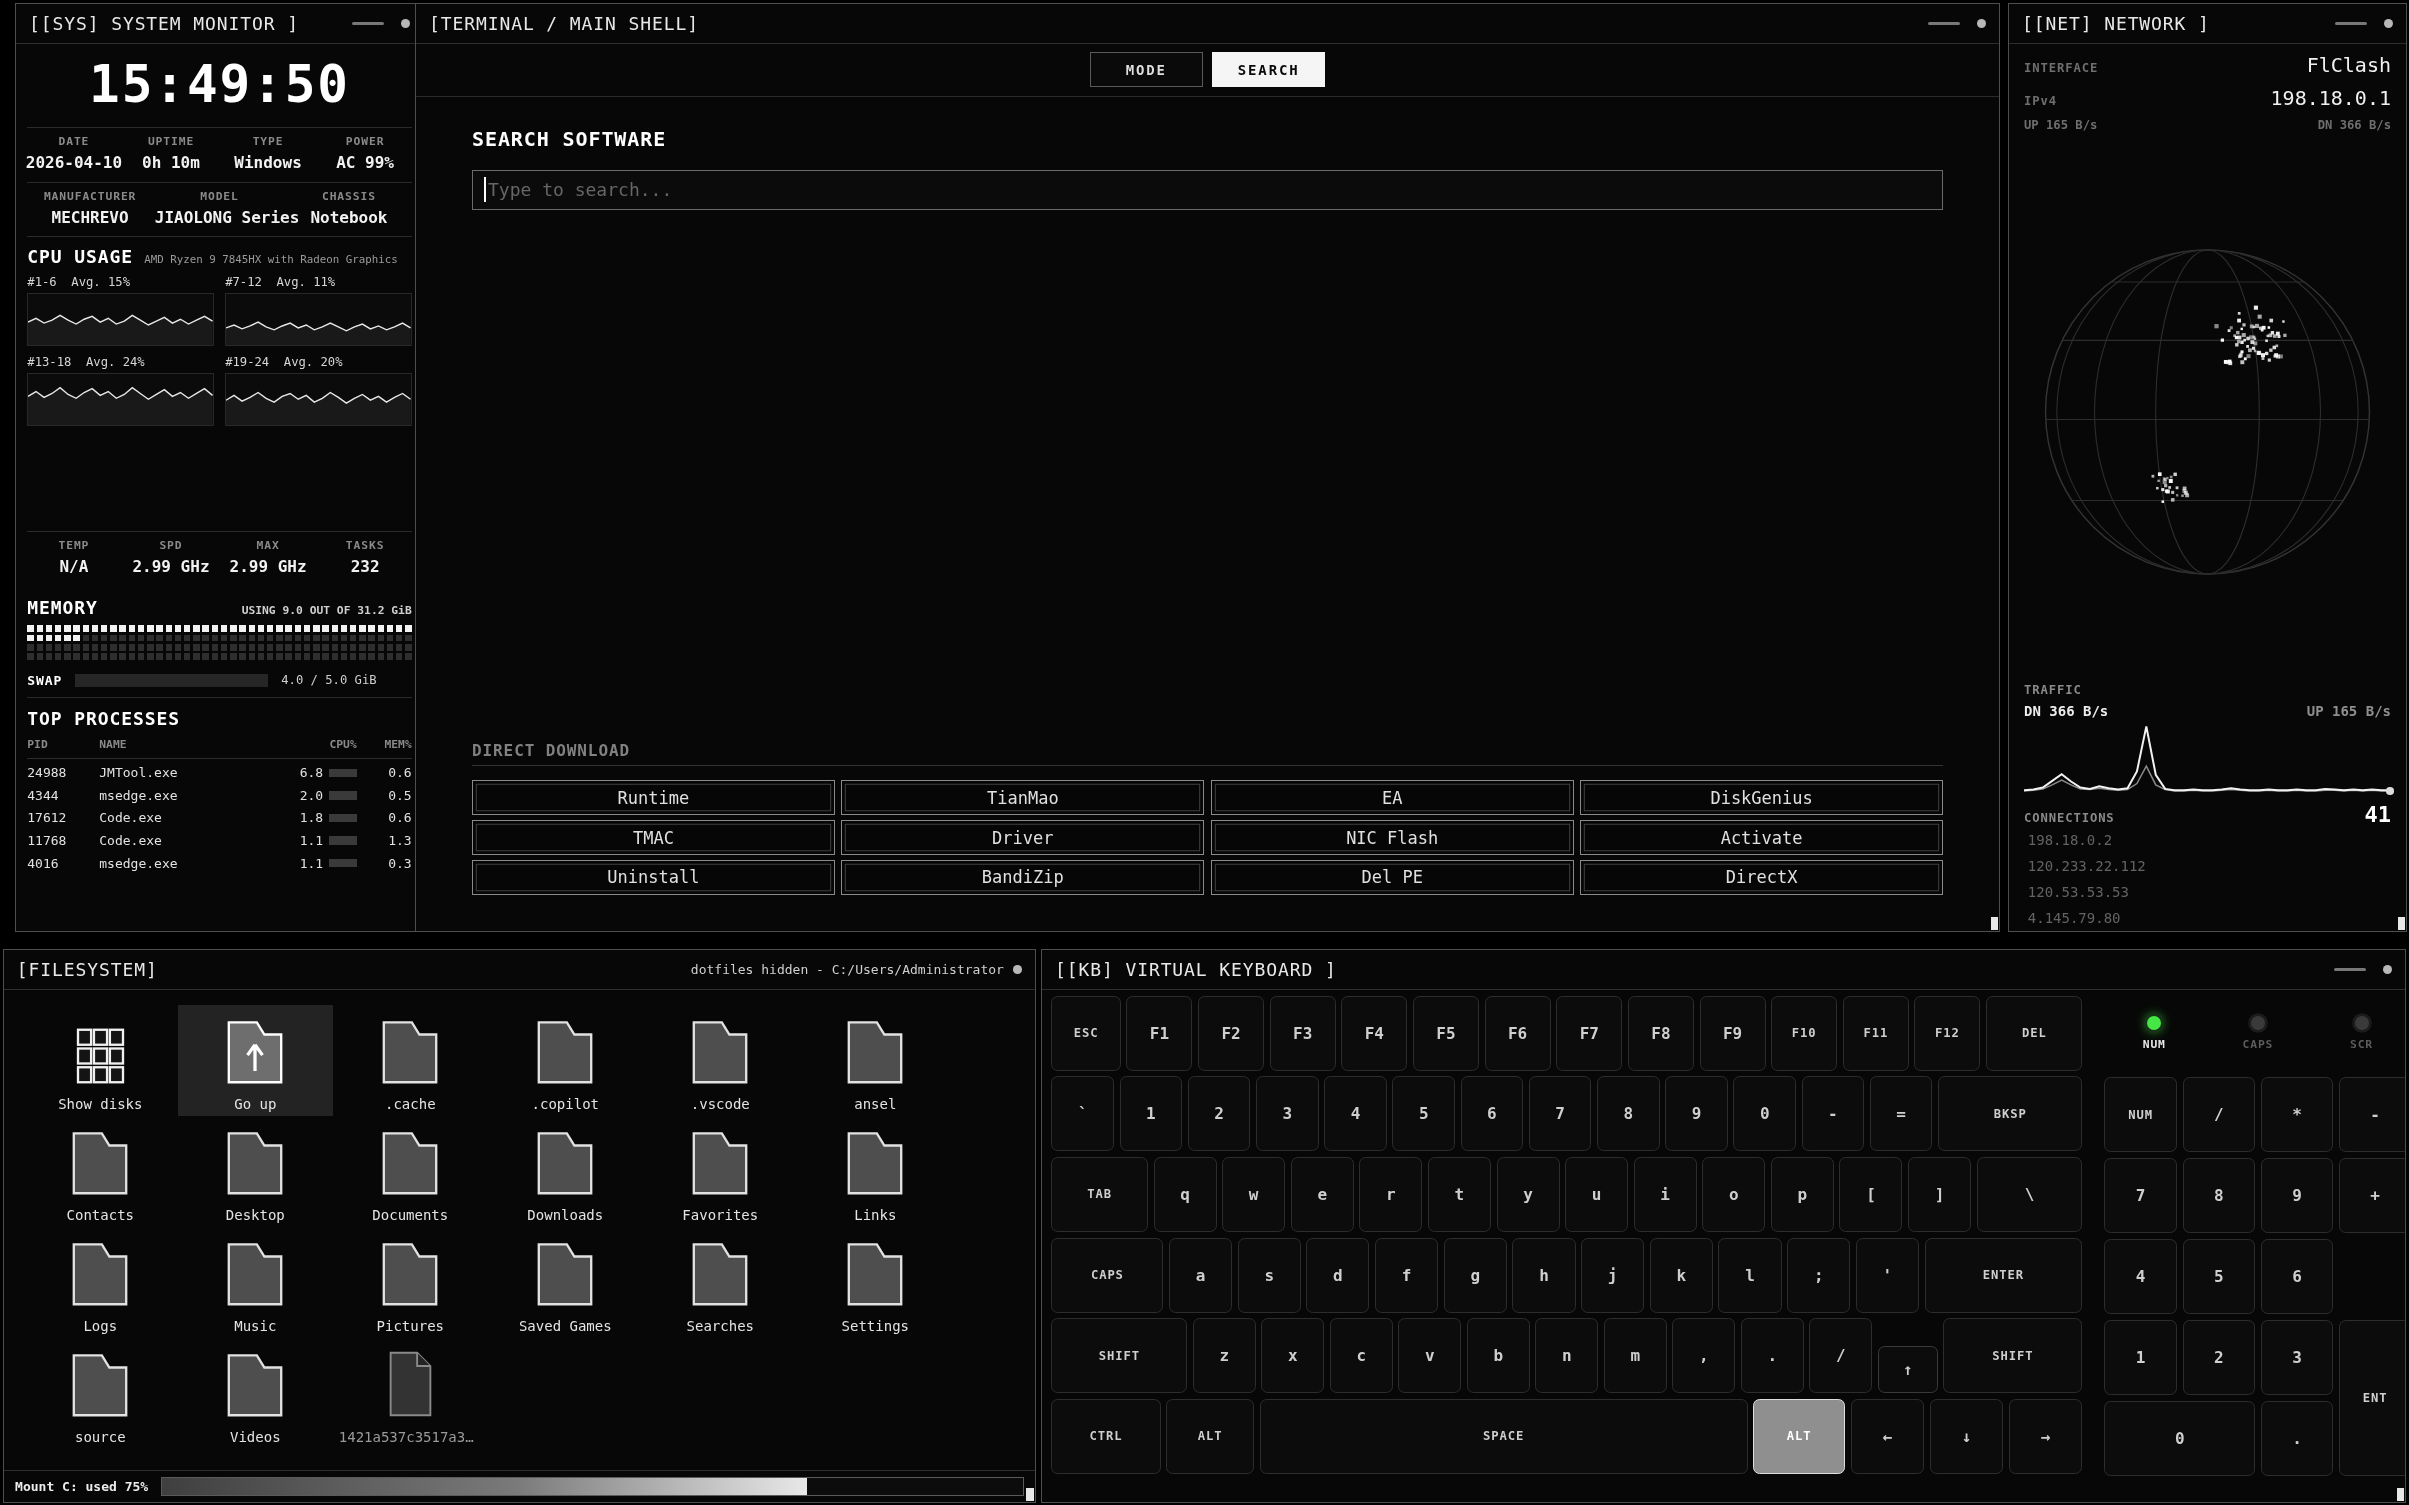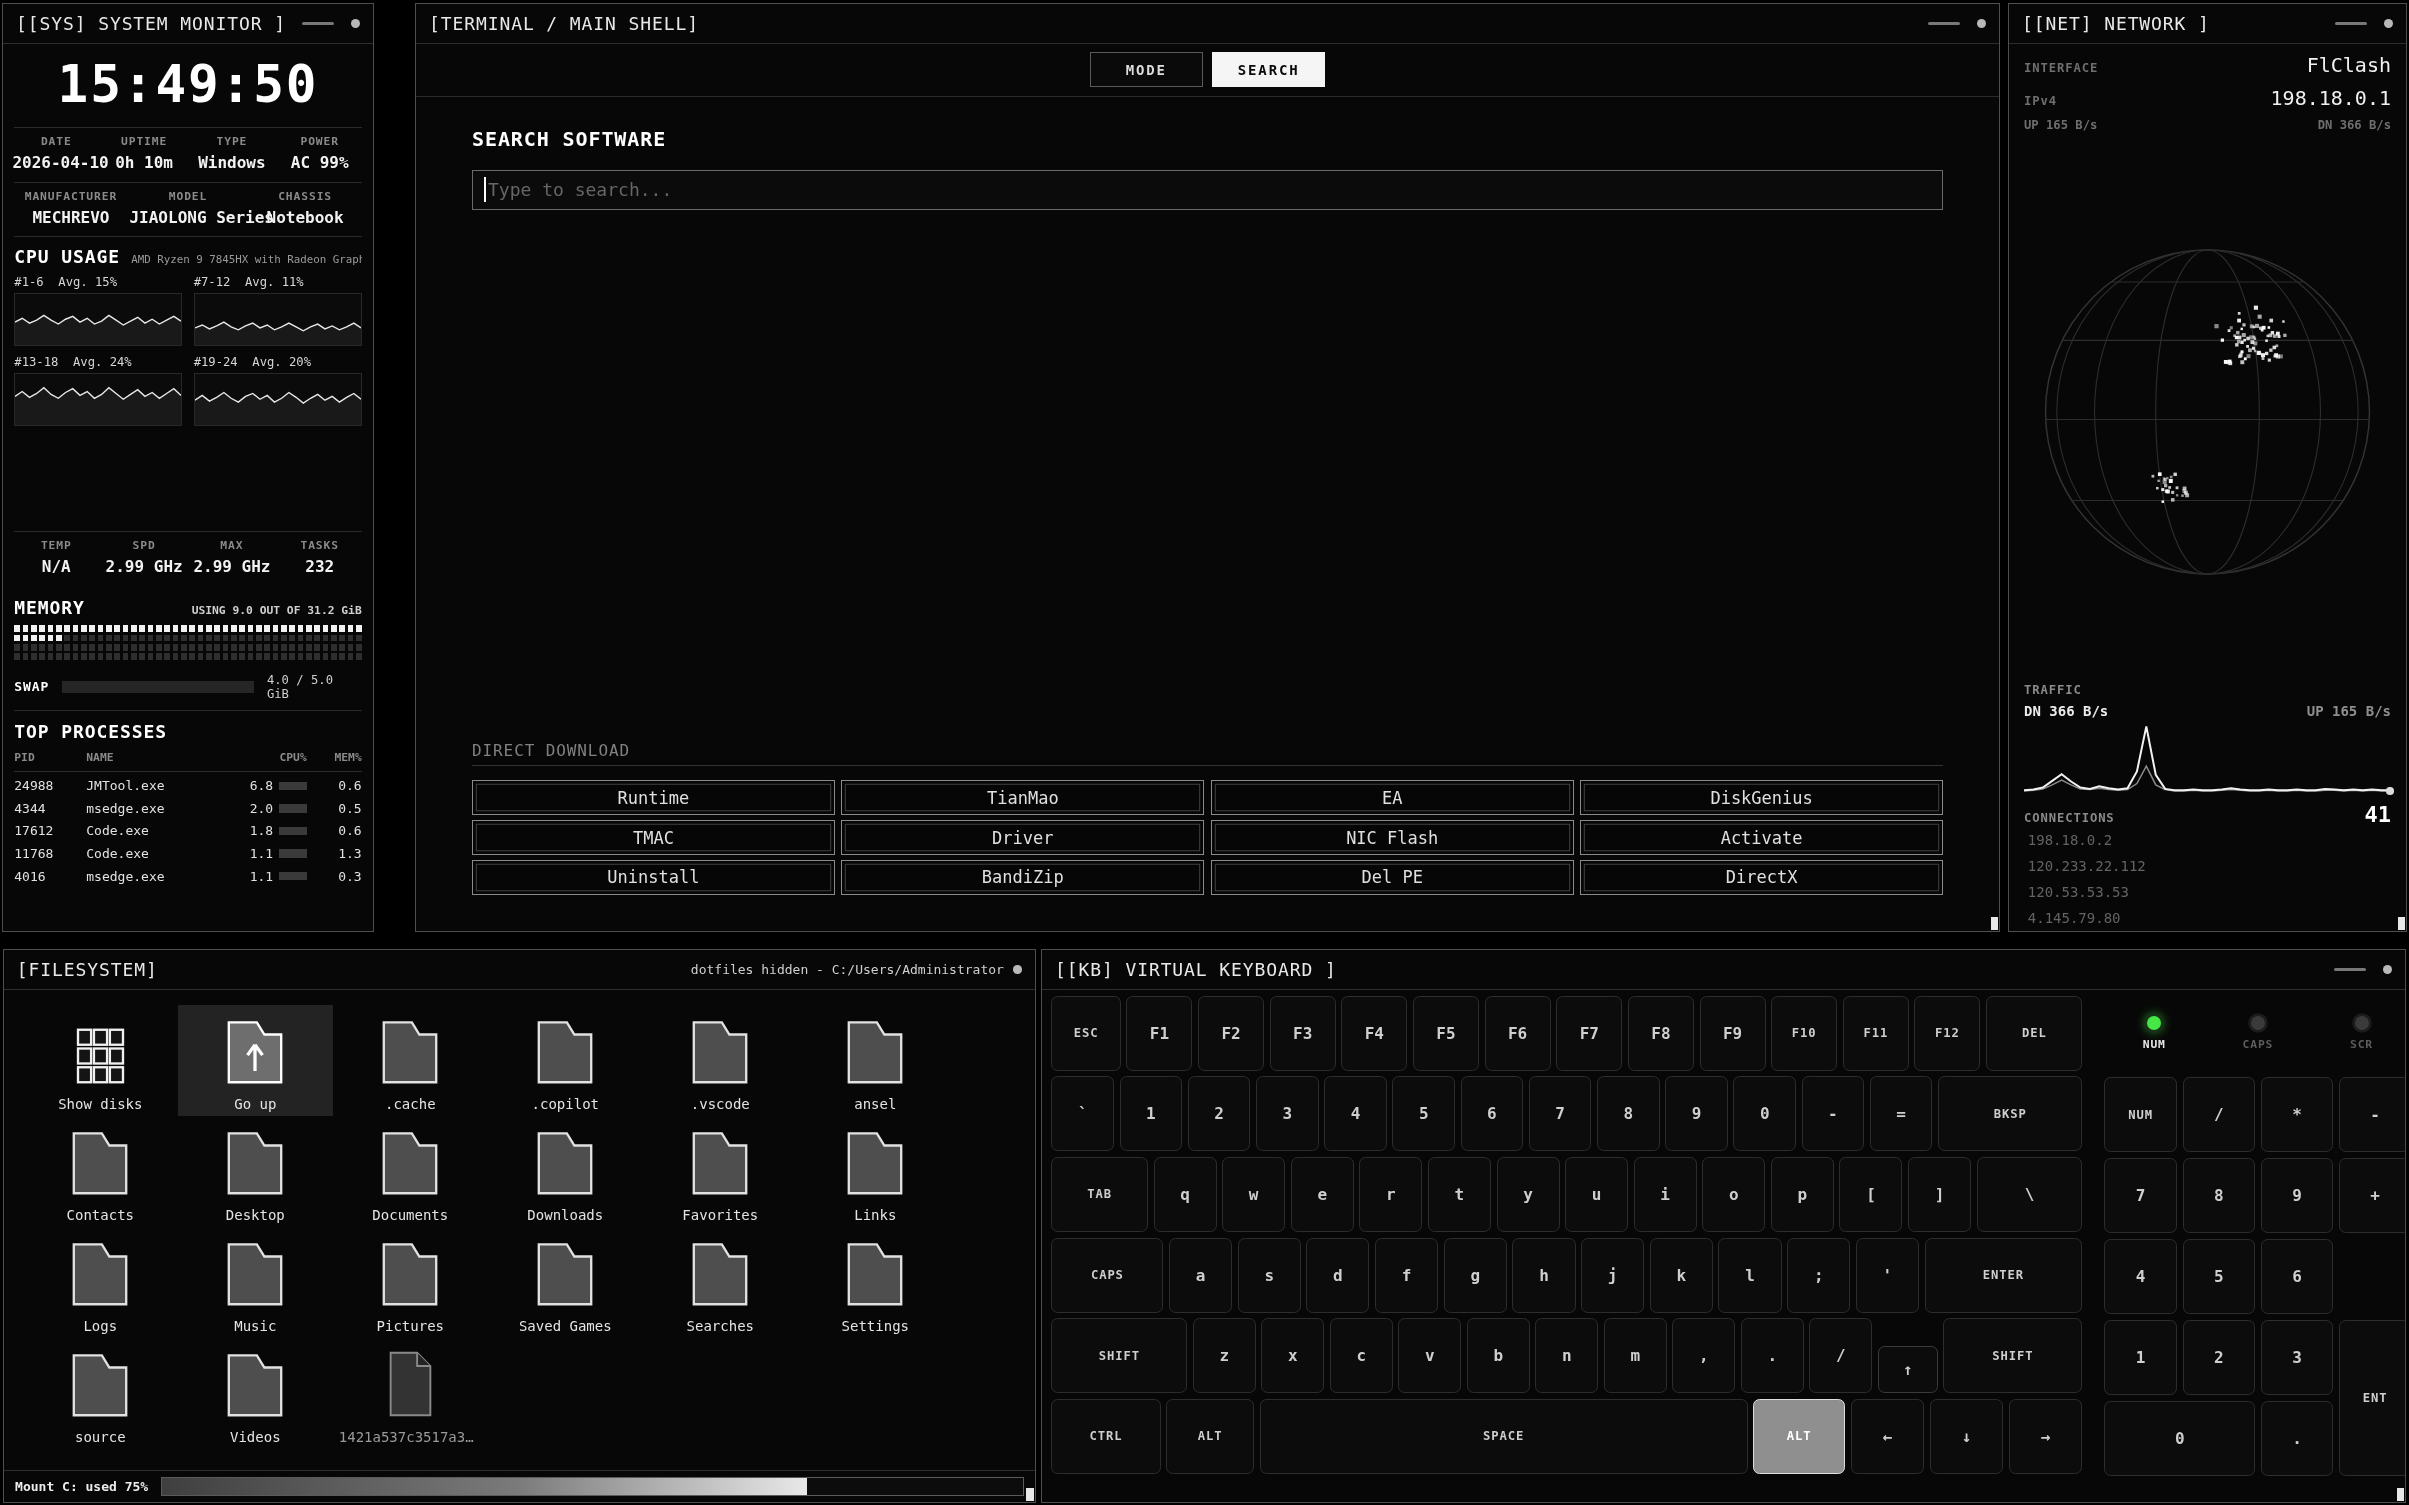--- a/index.html
+++ b/index.html
@@ -9,21 +9,21 @@
   .panel{position:absolute;background:#070707;border:1.9px solid #4e4e4e;overflow:hidden;}
   .phead{display:flex;align-items:center;height:40px;padding:0 13px;border-bottom:0.9px solid #2e2e2e;
          font-size:18px;color:#e8e8e8;letter-spacing:0.9px;white-space:pre;}
   .wctrl{margin-left:auto;display:flex;align-items:center;gap:17px;}
   .dash{width:32px;height:2.8px;background:#787878;border-radius:1.9px;}
   .dot{width:9.4px;height:9.4px;border-radius:50%;background:#b8b8b8;}
   .rule{height:0.9px;background:#2a2a2a;margin:0 11.3px;}
   .grip{position:absolute;right:0.9px;bottom:0.9px;width:7.5px;height:13px;background:#e8e8e8;}
 
   
-  #sys{left:2px;top:2.8px;width:372px;height:929px;}
+  #sys{left:15px;top:2.8px;width:409px;height:929px;}
   .clock{text-align:center;font-size:51px;font-weight:bold;color:#fff;letter-spacing:1.9px;padding:11.3px 0 13px;}
   .stat-row{display:flex;padding:7.5px 9.4px 9.4px;align-items:flex-end;}
   .stat-row .cell{flex:1;text-align:center;min-width:0;}
   .lbl{font-size:11.3px;color:#8a8a8a;font-weight:bold;letter-spacing:0.9px;}
   .val{font-size:16px;color:#f2f2f2;font-weight:600;margin-top:4.7px;white-space:nowrap;}
   .sec-row{display:flex;align-items:baseline;gap:11.3px;padding:9.4px 11.3px 1.9px;}
   .sec-title{font-size:18px;font-weight:bold;color:#fff;letter-spacing:0.9px;white-space:nowrap;}
   .sec-sub{font-size:10.8px;color:#9a9a9a;white-space:nowrap;overflow:hidden;}
   .cpu-grid{display:grid;grid-template-columns:1fr 1fr;gap:7.5px 11.3px;padding:3.8px 11.3px 0;}
   .glbl{font-size:12.2px;color:#d6d6d6;margin:1.9px 0 3.8px;white-space:pre;}
@@ -55,21 +55,21 @@
        font-size:14px;font-weight:bold;letter-spacing:1.9px;border:1.9px solid #5a5a5a;color:#ddd;background:#0a0a0a;}
   .tab.active{background:#f5f5f5;color:#0a0a0a;border-color:#f5f5f5;}
   .term-body{flex:1;display:flex;flex-direction:column;padding:0 56px;min-height:0;}
   .search-label{margin-top:30px;font-size:20px;font-weight:bold;color:#fff;letter-spacing:0.9px;}
   .input-wrap{position:relative;margin-top:19px;}
   .sinput{width:100%;height:40px;background:#0b0b0b;border:0.9px solid #6a6a6a;color:#ddd;
           font-family:inherit;font-size:18px;padding:0 15px;outline:none;}
   .sinput::placeholder{color:#666;}
   .caret{position:absolute;left:12.2px;top:7.5px;width:1.9px;height:24.5px;background:#fff;pointer-events:none;}
   .term-spacer{flex:1;}
-  .dl-title{font-size:16px;font-weight:normal;color:#818181;letter-spacing:0.9px;}
+  .dl-title{font-size:16px;font-weight:bold;color:#818181;letter-spacing:0.9px;}
   .dl-rule{height:0.9px;background:#333;margin-top:4.7px;}
   #dl-grid{display:grid;grid-template-columns:repeat(4,1fr);gap:4.7px 6.6px;margin:15px 0 36px;}
   .dl-btn{height:35px;display:flex;align-items:center;justify-content:center;background:#060606;
           border:0.9px solid #8a8a8a;box-shadow:inset 0 0 0 2.8px #060606,inset 0 0 0 3.8px #404040;
           color:#e0e0e0;font-size:17px;white-space:nowrap;}
 
   
   #net{left:2008px;top:2.8px;width:399px;height:929px;}
   .net-info{padding:9.4px 15px 0;}
   .nrow{display:flex;justify-content:space-between;align-items:baseline;margin-bottom:8.5px;}

